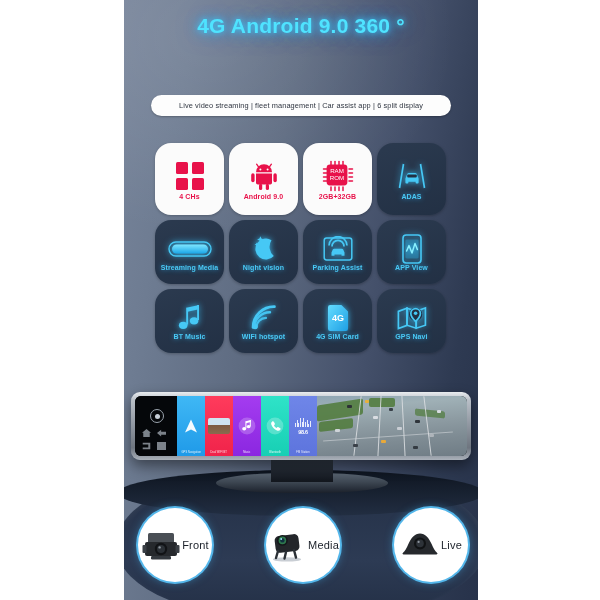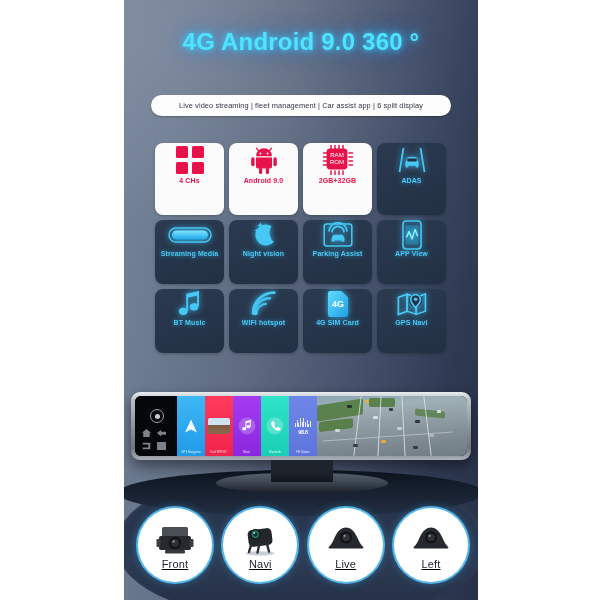--- a/index.html
+++ b/index.html
@@ -7,33 +7,33 @@
 
   #poster{position:absolute;left:124px;top:0;width:354px;height:600px;overflow:hidden;
     background:linear-gradient(100deg,#77849a 0%,#6e7c92 16%,#5e6b81 40%,#44506a 66%,#2e3a52 86%,#27324a 100%);}
 
   
   .sheen{position:absolute;inset:0;pointer-events:none;
     background:radial-gradient(120% 55% at 22% 6%, rgba(255,255,255,.10), rgba(255,255,255,0) 60%);}
 
   
   .head{position:absolute;left:0;top:12px;width:354px;text-align:center;}
-  .title{color:#4fe3ff;font-size:24px;line-height:28px;font-weight:bold;letter-spacing:.2px;
-    text-shadow:0 0 6px rgba(60,210,255,.95),0 0 14px rgba(40,170,255,.75),0 0 22px rgba(30,140,255,.5);margin-top:16px;}
+  .title{color:#4fe3ff;font-size:21px;line-height:28px;font-weight:bold;letter-spacing:.2px;
+    text-shadow:0 0 6px rgba(60,210,255,.95),0 0 14px rgba(40,170,255,.75),0 0 22px rgba(30,140,255,.5);}
   .title .ln2{display:block;}
 
   .pill{position:absolute;left:27px;top:95px;width:300px;height:21px;border-radius:11px;background:#fdfdfd;
     display:flex;align-items:center;justify-content:center;box-shadow:0 1px 2px rgba(0,0,0,.25);}
   .pill span{font-size:7.4px;color:#2f3540;white-space:nowrap;letter-spacing:.1px;}
 
   
   .grid{position:absolute;left:31px;top:143px;width:292px;display:flex;flex-direction:column;gap:5px;}
   .grow{display:flex;gap:5px;}
-  .cell{width:69px;height:72px;border-radius:8px;display:flex;flex-direction:column;
-    align-items:center;justify-content:flex-start;position:relative;}
+  .cell{width:69px;height:72px;border-radius:16px;display:flex;flex-direction:column;
+    align-items:center;justify-content:center;position:relative;}
   .cell.light{background:#fbfbfb;box-shadow:0 1px 3px rgba(0,0,0,.22);}
   .cell.dark{background:linear-gradient(160deg,#2b3a4f,#223044);box-shadow:0 1px 3px rgba(0,0,0,.25);}
   .r2 .cell,.r3 .cell{height:64px;}
   .clabel{font-size:7px;font-weight:bold;letter-spacing:.1px;}
   .cell.light .clabel{color:#e8124a;}
   .cell.dark .clabel{color:#49c9f5;text-shadow:0 0 5px rgba(60,190,255,.7);}
   .ico{height:34px;display:flex;align-items:center;justify-content:center;}
   .r2 .ico,.r3 .ico{height:30px;}
   .red{fill:#e8124a;}
   .cy{fill:none;stroke:#46c8f5;stroke-width:1.7;}
@@ -82,21 +82,21 @@
   .road{flex:1 1 auto;height:100%;position:relative;overflow:hidden;
     background:linear-gradient(175deg,#8fa6b4 0%,#9fb0b6 20%,#8d9ba2 48%,#7e8b93 72%,#6f7c85 100%);}
   .road .grass{position:absolute;background:#4f7a3a;opacity:.85;}
   .road .lane{position:absolute;background:#d9dde0;opacity:.9;}
   .road .car{position:absolute;border-radius:1px;}
 
   
   .cams{position:absolute;left:14px;top:508px;width:330px;display:flex;justify-content:space-between;}
   .camw{width:74px;height:74px;border-radius:50%;background:#ffffff;
     box-shadow:0 0 0 2px rgba(90,200,255,.85),0 0 10px rgba(70,190,255,.55);
-    display:flex;flex-direction:column;align-items:center;justify-content:center;gap:1px;text-decoration:underline;}
+    display:flex;align-items:center;justify-content:center;gap:1px;}
   .camimg{height:36px;display:flex;align-items:flex-end;justify-content:center;}
   .camlab{font-size:11px;color:#1b2029;letter-spacing:.2px;}
 </style>
 </head>
 <body>
 
 <div id="poster">
   <div class="sheen"></div>
 
   <div class="head">
@@ -418,40 +418,29 @@
           <rect x="8" y="6" width="24" height="17" rx="4.6" fill="#23262a" transform="rotate(-7 20 14)"></rect>
           <circle cx="15.4" cy="11.4" r="5.4" fill="#14171a"></circle>
           <circle cx="15.4" cy="11.4" r="3.8" fill="#2f7a4e"></circle>
           <circle cx="15.4" cy="11.4" r="2.2" fill="#10303f"></circle>
           <circle cx="14.2" cy="10" r=".9" fill="#9fe6ff"></circle>
           <path d="M11 22 L9 29" stroke="#2b3036" stroke-width="2.4" stroke-linecap="round"></path>
           <path d="M19 23 L17.5 29.6" stroke="#2b3036" stroke-width="2.4" stroke-linecap="round"></path>
           <path d="M27 21 L29 28.6" stroke="#2b3036" stroke-width="2.4" stroke-linecap="round"></path>
         </svg>
       </div>
-      <div class="camlab">Navi</div>
+      <div class="camlab">Media</div>
     </div>
 
     <div class="camw">
       <div class="camimg">
         <svg width="40" height="34" viewBox="0 0 40 34">
           <path d="M20 4.5c5 0 9.2 4.6 11.6 10.6 1.6 4 3.4 7.2 5.4 8.6.9.6.5 1.8-.7 1.8H3.7c-1.2 0-1.6-1.2-.7-1.8 2-1.4 3.8-4.6 5.4-8.6C10.8 9.1 15 4.5 20 4.5z" fill="#26292d"></path>
           <circle cx="20" cy="14.4" r="6" fill="#101214"></circle>
           <circle cx="20" cy="14.4" r="3.8" fill="#2d3238"></circle>
           <circle cx="18.6" cy="12.9" r="1.1" fill="#8e969e"></circle>
         </svg>
       </div>
       <div class="camlab">Live</div>
     </div>
 
-    <div class="camw">
-      <div class="camimg">
-        <svg width="40" height="34" viewBox="0 0 40 34">
-          <path d="M20 4.5c5 0 9.2 4.6 11.6 10.6 1.6 4 3.4 7.2 5.4 8.6.9.6.5 1.8-.7 1.8H3.7c-1.2 0-1.6-1.2-.7-1.8 2-1.4 3.8-4.6 5.4-8.6C10.8 9.1 15 4.5 20 4.5z" fill="#26292d"></path>
-          <circle cx="20" cy="14.4" r="6" fill="#101214"></circle>
-          <circle cx="20" cy="14.4" r="3.8" fill="#2d3238"></circle>
-          <circle cx="18.6" cy="12.9" r="1.1" fill="#8e969e"></circle>
-        </svg>
-      </div>
-      <div class="camlab">Left</div>
-    </div>
   </div>
 </div>
 
 </body></html>

